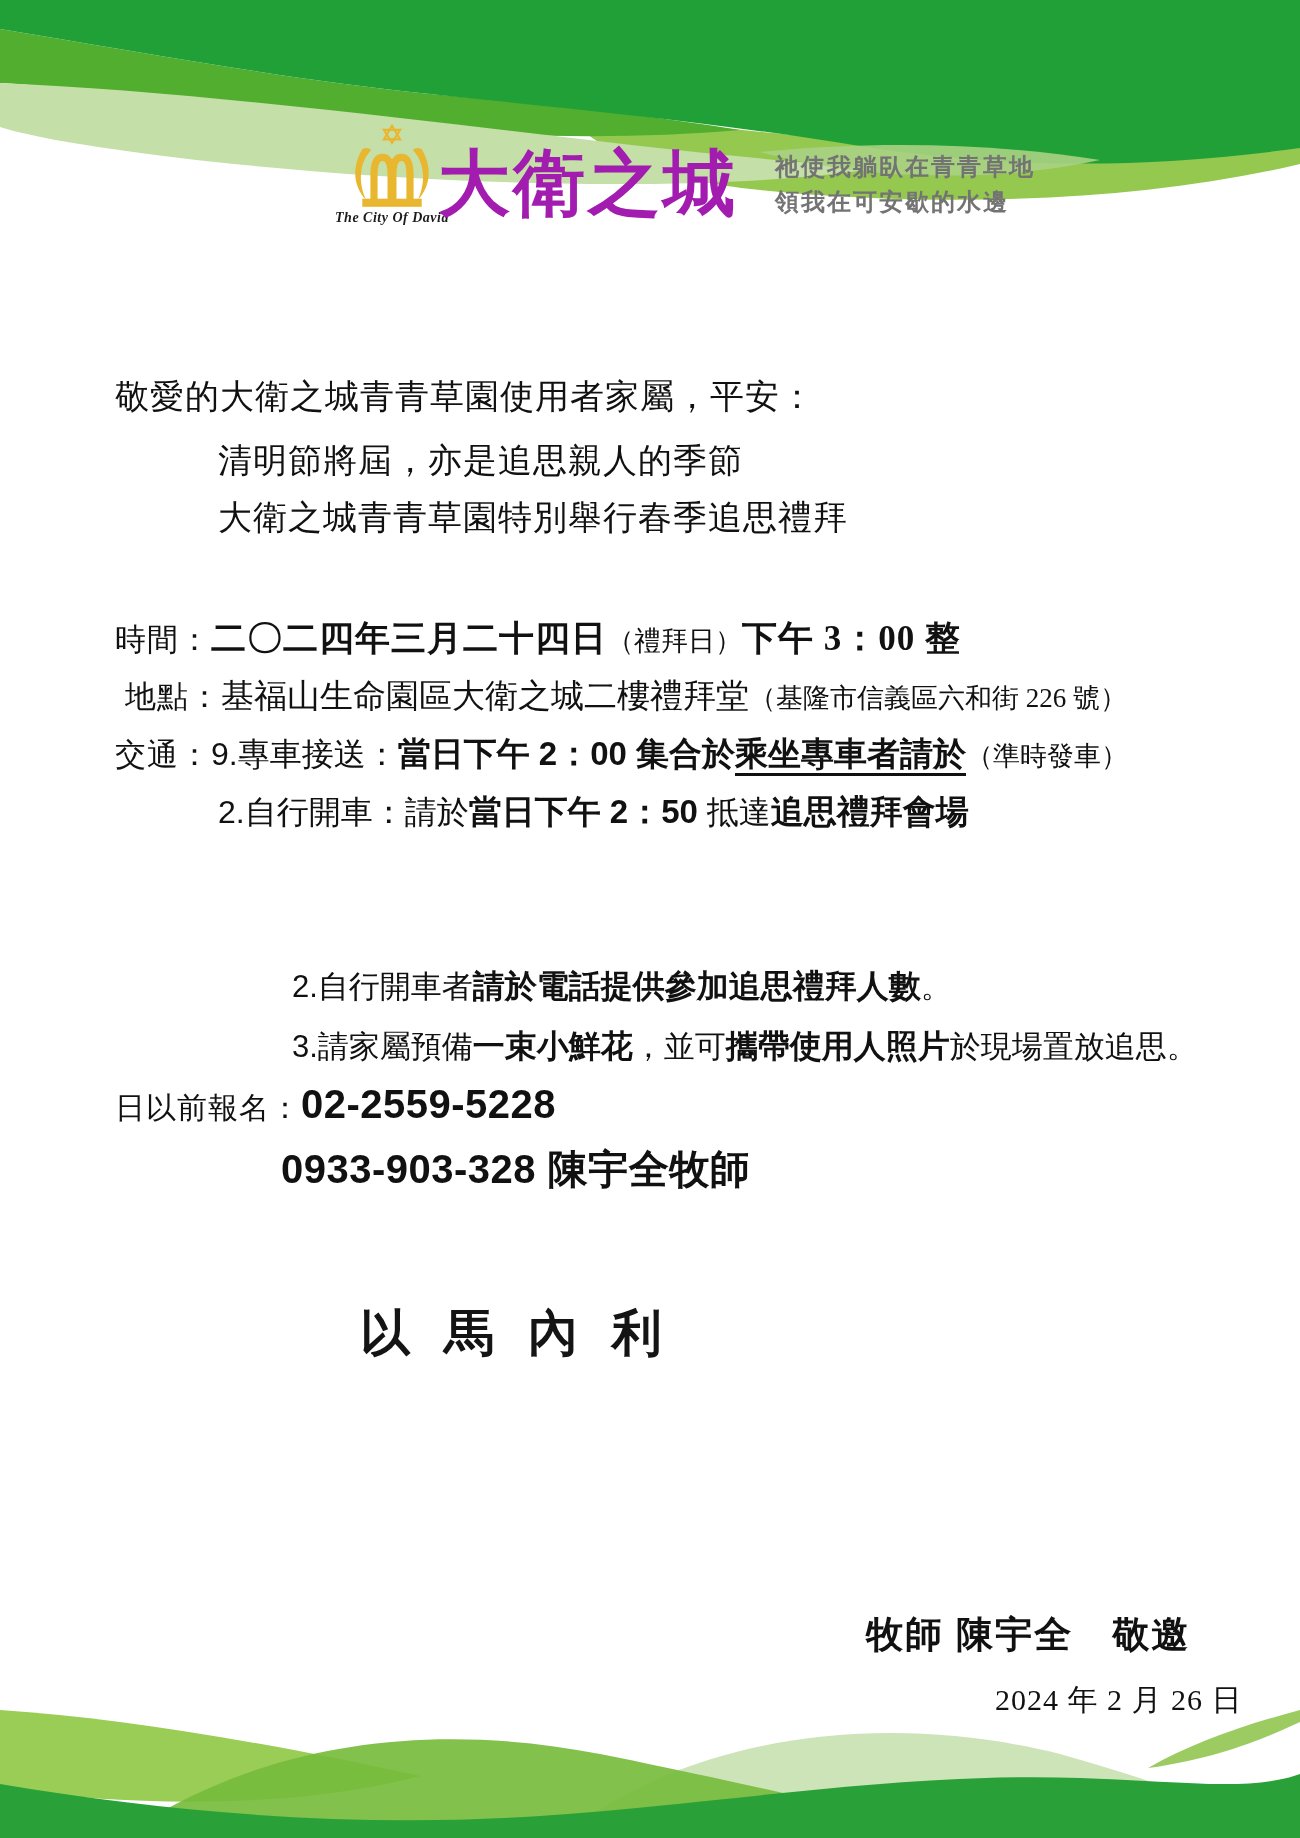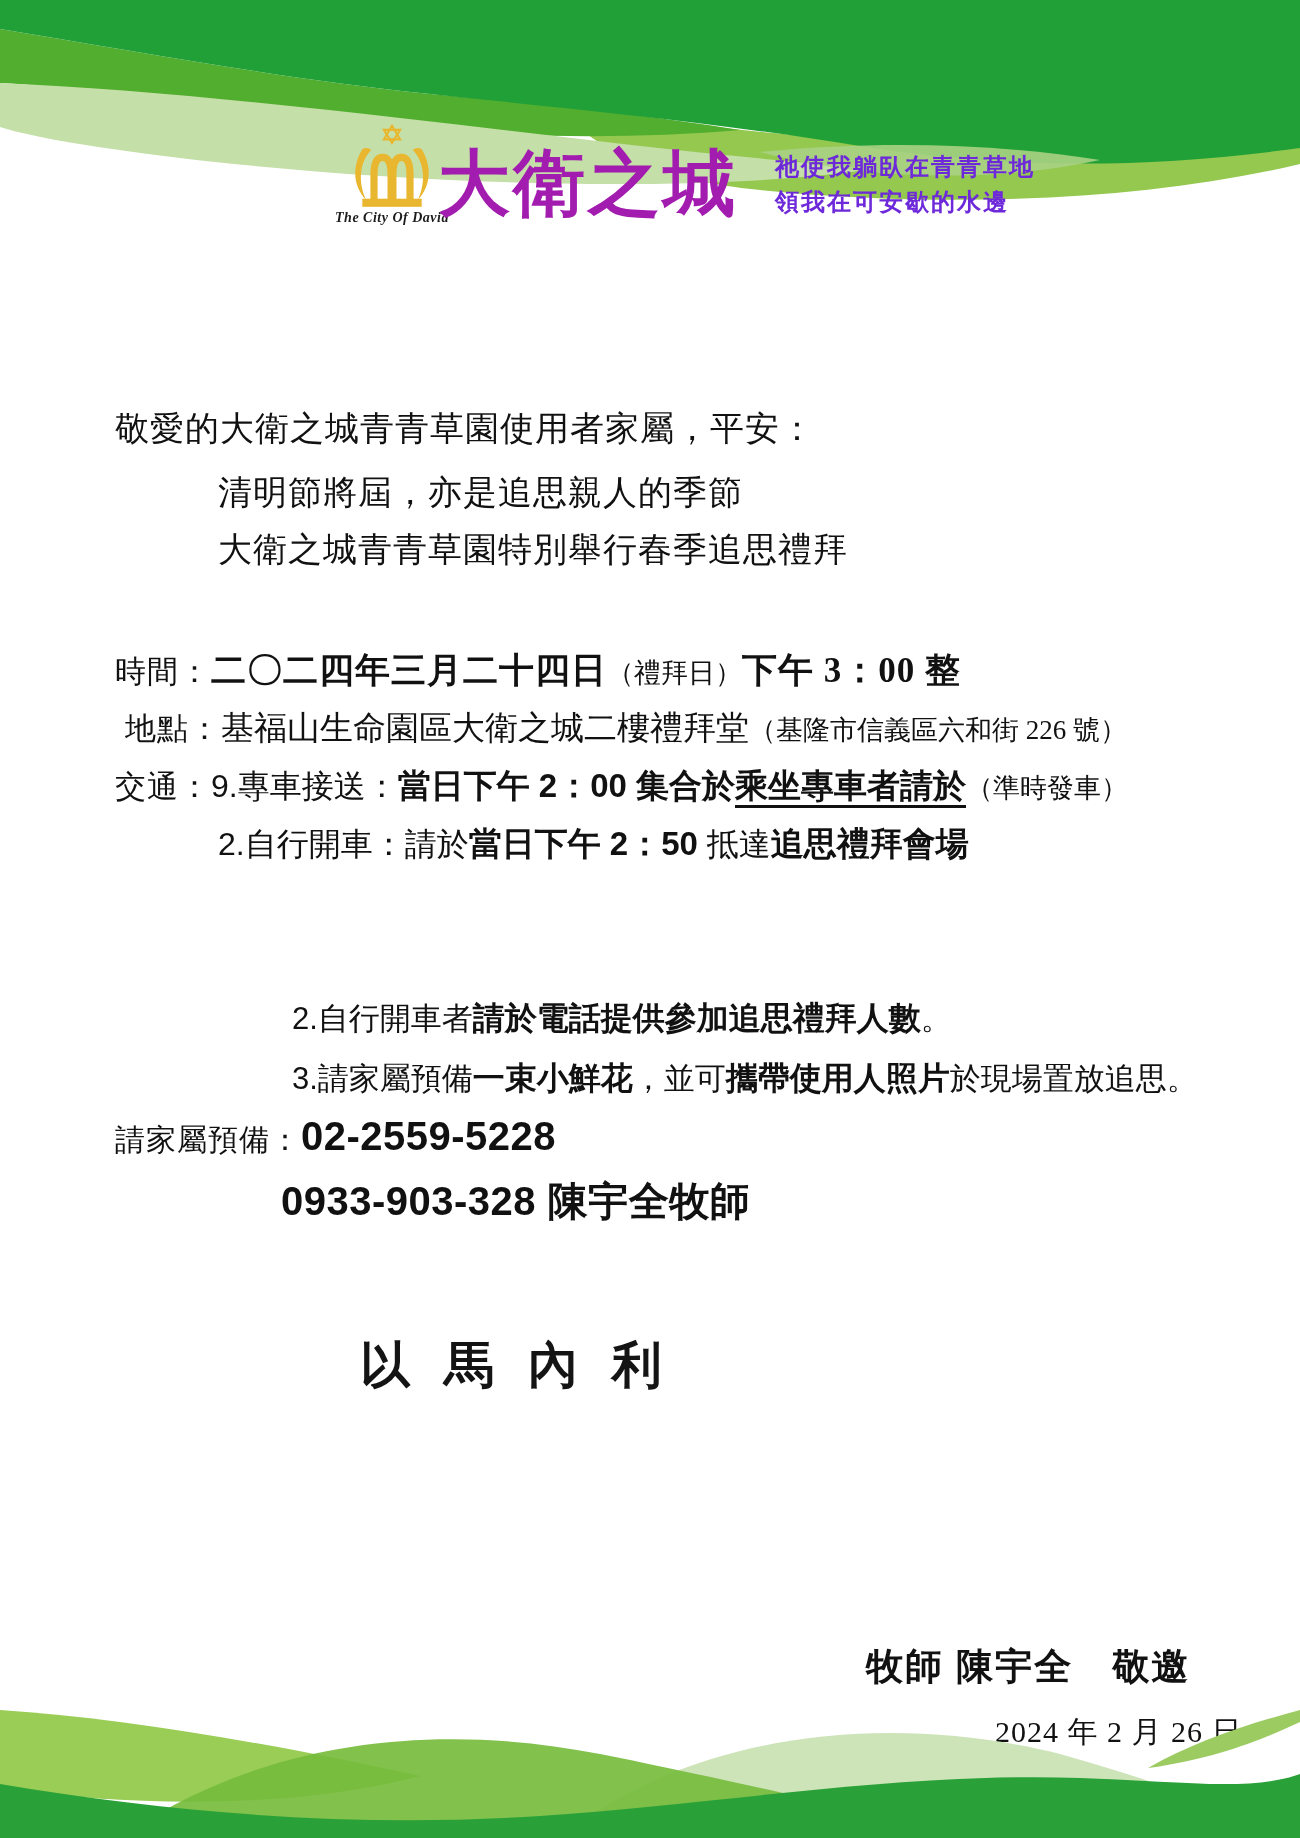--- a/index.html
+++ b/index.html
@@ -19,25 +19,25 @@
     letter-spacing:.5px;
   }
   .main-title{
     position:absolute;left:438px;top:136px;
     font-family:"Liberation Serif","DejaVu Serif",serif;
     font-weight:700;font-size:72px;letter-spacing:3px;color:#a21caf;
   }
   .scripture{
     position:absolute;left:775px;top:150px;
     font-family:"Liberation Serif","DejaVu Serif",serif;
-    font-size:24px;line-height:1.45;letter-spacing:2px;color:#6d28d9;
+    font-size:24px;line-height:1.45;letter-spacing:2px;color:#737373;
     font-weight:600;
   }
   
-  .line{position:absolute;white-space:nowrap;margin-top:32px;}
+  .line{position:absolute;white-space:nowrap;}
   .kai{font-family:"Liberation Serif","DejaVu Serif",serif;font-size:34px;letter-spacing:1px;}
   .kai-label{font-family:"Liberation Serif","DejaVu Serif",serif;font-size:31px;letter-spacing:1px;}
   .kai-small{font-family:"Liberation Serif","DejaVu Serif",serif;font-size:27px;letter-spacing:0;}
   .hei{font-family:"Liberation Sans","DejaVu Sans",sans-serif;font-size:32px;}
   .hei-b{font-family:"Liberation Sans","DejaVu Sans",sans-serif;font-size:33px;font-weight:bold;}
   .serif-b{font-family:"Liberation Serif","DejaVu Serif",serif;font-size:35px;font-weight:bold;letter-spacing:1px;}
   .u{border-bottom:3px solid #111;padding-bottom:1px;}
   .phone{font-family:"Liberation Sans","DejaVu Sans",sans-serif;font-size:40px;font-weight:bold;letter-spacing:.5px;}
   .blessing{
     font-family:"Liberation Sans","DejaVu Sans",sans-serif;
@@ -102,21 +102,21 @@
 
   <div class="line" style="left:292px;top:965px;">
     <span class="hei" style="font-size:31px;">2.自行開車者</span><span class="hei-b" style="font-size:32px;">請於電話提供參加追思禮拜人數</span><span class="hei" style="font-size:31px;">。</span>
   </div>
 
   <div class="line" style="left:292px;top:1025px;">
     <span class="hei" style="font-size:31px;">3.請家屬預備</span><span class="hei-b" style="font-size:32px;">一束小鮮花</span><span class="hei" style="font-size:31px;">，並可</span><span class="hei-b" style="font-size:32px;">攜帶使用人照片</span><span class="hei" style="font-size:31px;">於現場置放追思。</span>
   </div>
 
   <div class="line" style="left:115px;top:1082px;">
-    <span class="kai-label" style="font-size:30px;">請家屬預備：</span><span class="phone">02-2559-5228</span>
+    <span class="kai-label" style="font-size:30px;">日以前報名：</span><span class="phone">02-2559-5228</span>
   </div>
   <div class="line phone" style="left:281px;top:1142px;">0933-903-328 陳宇全牧師</div>
 
   <div class="line blessing" style="left:360px;top:1300px;">以 馬 內 利</div>
 
   <div class="line signature" style="left:866px;top:1610px;">牧師 陳宇全　敬邀</div>
   <div class="line sign-date" style="left:995px;top:1680px;">2024 年 2 月 26 日</div>
 
   <svg class="abs" style="left:0;top:1696px;" width="1300" height="142" viewBox="0 0 1300 142">
     <path d="M560,142 C700,30 900,18 1060,58 C1160,86 1240,116 1300,142 Z" fill="#CDE3B8"></path>

